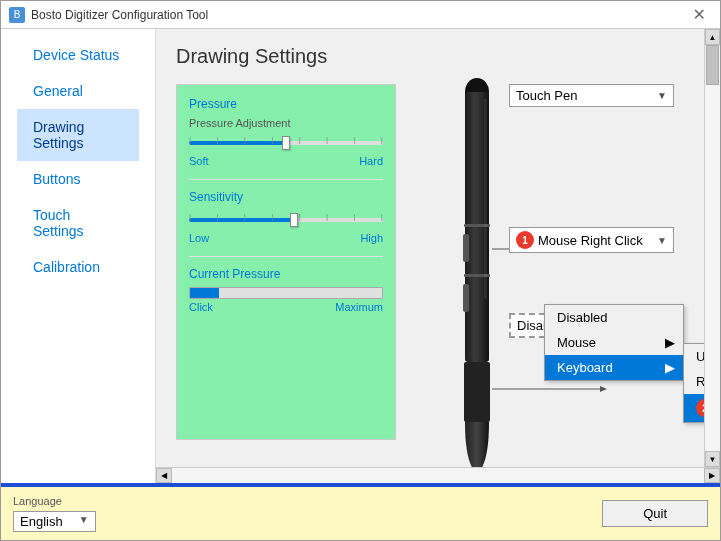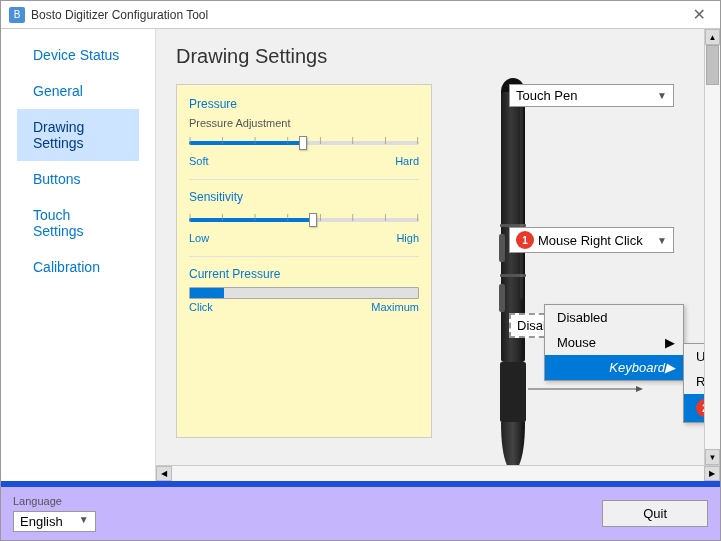--- a/index.html
+++ b/index.html
@@ -11,38 +11,38 @@
     .titlebar-left { display: flex; align-items: center; gap: 6px; }
     .titlebar-icon { width: 16px; height: 16px; background: #4a90d9; border-radius: 2px; display: flex; align-items: center; justify-content: center; font-size: 10px; color: white; }
     .titlebar-title { font-size: 12px; color: #333; }
     .titlebar-close { font-size: 16px; cursor: pointer; color: #666; padding: 2px 6px; }
     
     .sidebar { width: 155px; background: #fff; border-right: 1px solid #ddd; padding: 8px 16px; flex-shrink: 0; }
     .sidebar-item { padding: 10px 16px; cursor: pointer; font-size: 14px; color: #0078d7; }
     .sidebar-item.active { background: #cce4ff; color: #003a8c; font-weight: 500; }
     .main-title { font-size: 20px; font-weight: 300; color: #333; margin-bottom: 16px; }
     
-    .settings-panel { background: #fef9c3; border: 1px solid #ccc; padding: 12px; width: 256px; flex-shrink: 0; }
+    .settings-panel { background: #86efac; border: 1px solid #ccc; padding: 12px; width: 220px; flex-shrink: 0; }
     
     .section-label { font-size: 12px; color: #0078d7; margin-bottom: 6px; font-weight: 500; }
     .sub-label { font-size: 11px; color: #555; margin-bottom: 4px; }
     
     .slider-container { margin-bottom: 12px; }
     .slider-track { position: relative; height: 20px; display: flex; align-items: center; }
     .slider-bg { width: 100%; height: 4px; background: #ddd; border-radius: 2px; position: relative; cursor: pointer; }
     .slider-fill { height: 4px; background: #0078d7; border-radius: 2px; }
     .slider-thumb { width: 10px; height: 14px; background: #fff; border: 1px solid #999; position: absolute; top: 50%; transform: translateY(-50%); cursor: pointer; box-shadow: 1px 1px 2px rgba(0,0,0,0.2); }
     .slider-labels { display: flex; justify-content: space-between; margin-top: 2px; }
     .slider-label { font-size: 11px; color: #0078d7; }
     
     .pressure-bar { height: 12px; background: linear-gradient(to right, #0078d7 15%, #e0e0e0 15%); border: 1px solid #aaa; margin: 4px 0 2px; border-radius: 1px; }
     
     .separator { height: 1px; background: #e0e0e0; margin: 10px 0; }
     
-    .bottom-bar { display: flex; align-items: center; justify-content: space-between; padding: 8px 12px; background: #c4b5fd; border-top: 6px solid #1d4ed8; }
+    .bottom-bar { display: flex; align-items: center; justify-content: space-between; padding: 8px 12px; background: #fef9c3; border-top: 4px solid #1d4ed8; }
     .lang-section { display: flex; flex-direction: column; gap: 4px; }
     .lang-label { font-size: 11px; color: #555; }
     .lang-select { display: flex; border: 1px solid #999; background: #fff; padding: 2px 6px; cursor: pointer; position: relative; }
     
     .quit-btn { background: #f0f0f0; border: 1px solid #999; padding: 5px 40px; cursor: pointer; font-size: 13px; }
     
     .scrollbar-v { width: 16px; background: #f0f0f0; border-left: 1px solid #ccc; display: flex; flex-direction: column; align-items: center; }
     .scrollbar-btn { width: 100%; height: 16px; background: #ddd; display: flex; align-items: center; justify-content: center; font-size: 8px; cursor: pointer; border: 1px solid #bbb; }
     .scrollbar-track { flex: 1; width: 100%; background: #f5f5f5; position: relative; }
     .scrollbar-thumb { width: calc(100% - 2px); height: 40px; background: #c0c0c0; border: 1px solid #aaa; position: absolute; top: 0; left: 1px; cursor: pointer; }
@@ -230,21 +230,21 @@
                   </div>
 
                   <div class="context-menu" style="width:140px; right:0;">
                     <div class="menu-item">
                       <span>Disabled</span>
                     </div>
                     <div class="menu-item has-sub" style="display:flex; justify-content:space-between; align-items:center;">
                       <span>Mouse</span>
                       <span>▶</span>
                     </div>
-                    <div class="menu-item highlighted has-sub" style="display:flex; justify-content:flex-end; align-items:center;font-style:italic;">
+                    <div class="menu-item highlighted has-sub" style="display:flex; justify-content:space-between; align-items:center;">
                       <span>Keyboard</span>
                       <span>▶</span>
                     </div>
 
                     <div class="sub-menu" style="position:absolute; left:100%; top:38px; background:#f0f0f0; border:1px solid #999; min-width:100px; box-shadow:2px 2px 4px rgba(0,0,0,0.2);">
                       <div class="menu-item">
                         <span>Undo</span>
                       </div>
                       <div class="menu-item">
                         <span>Redo</span>

